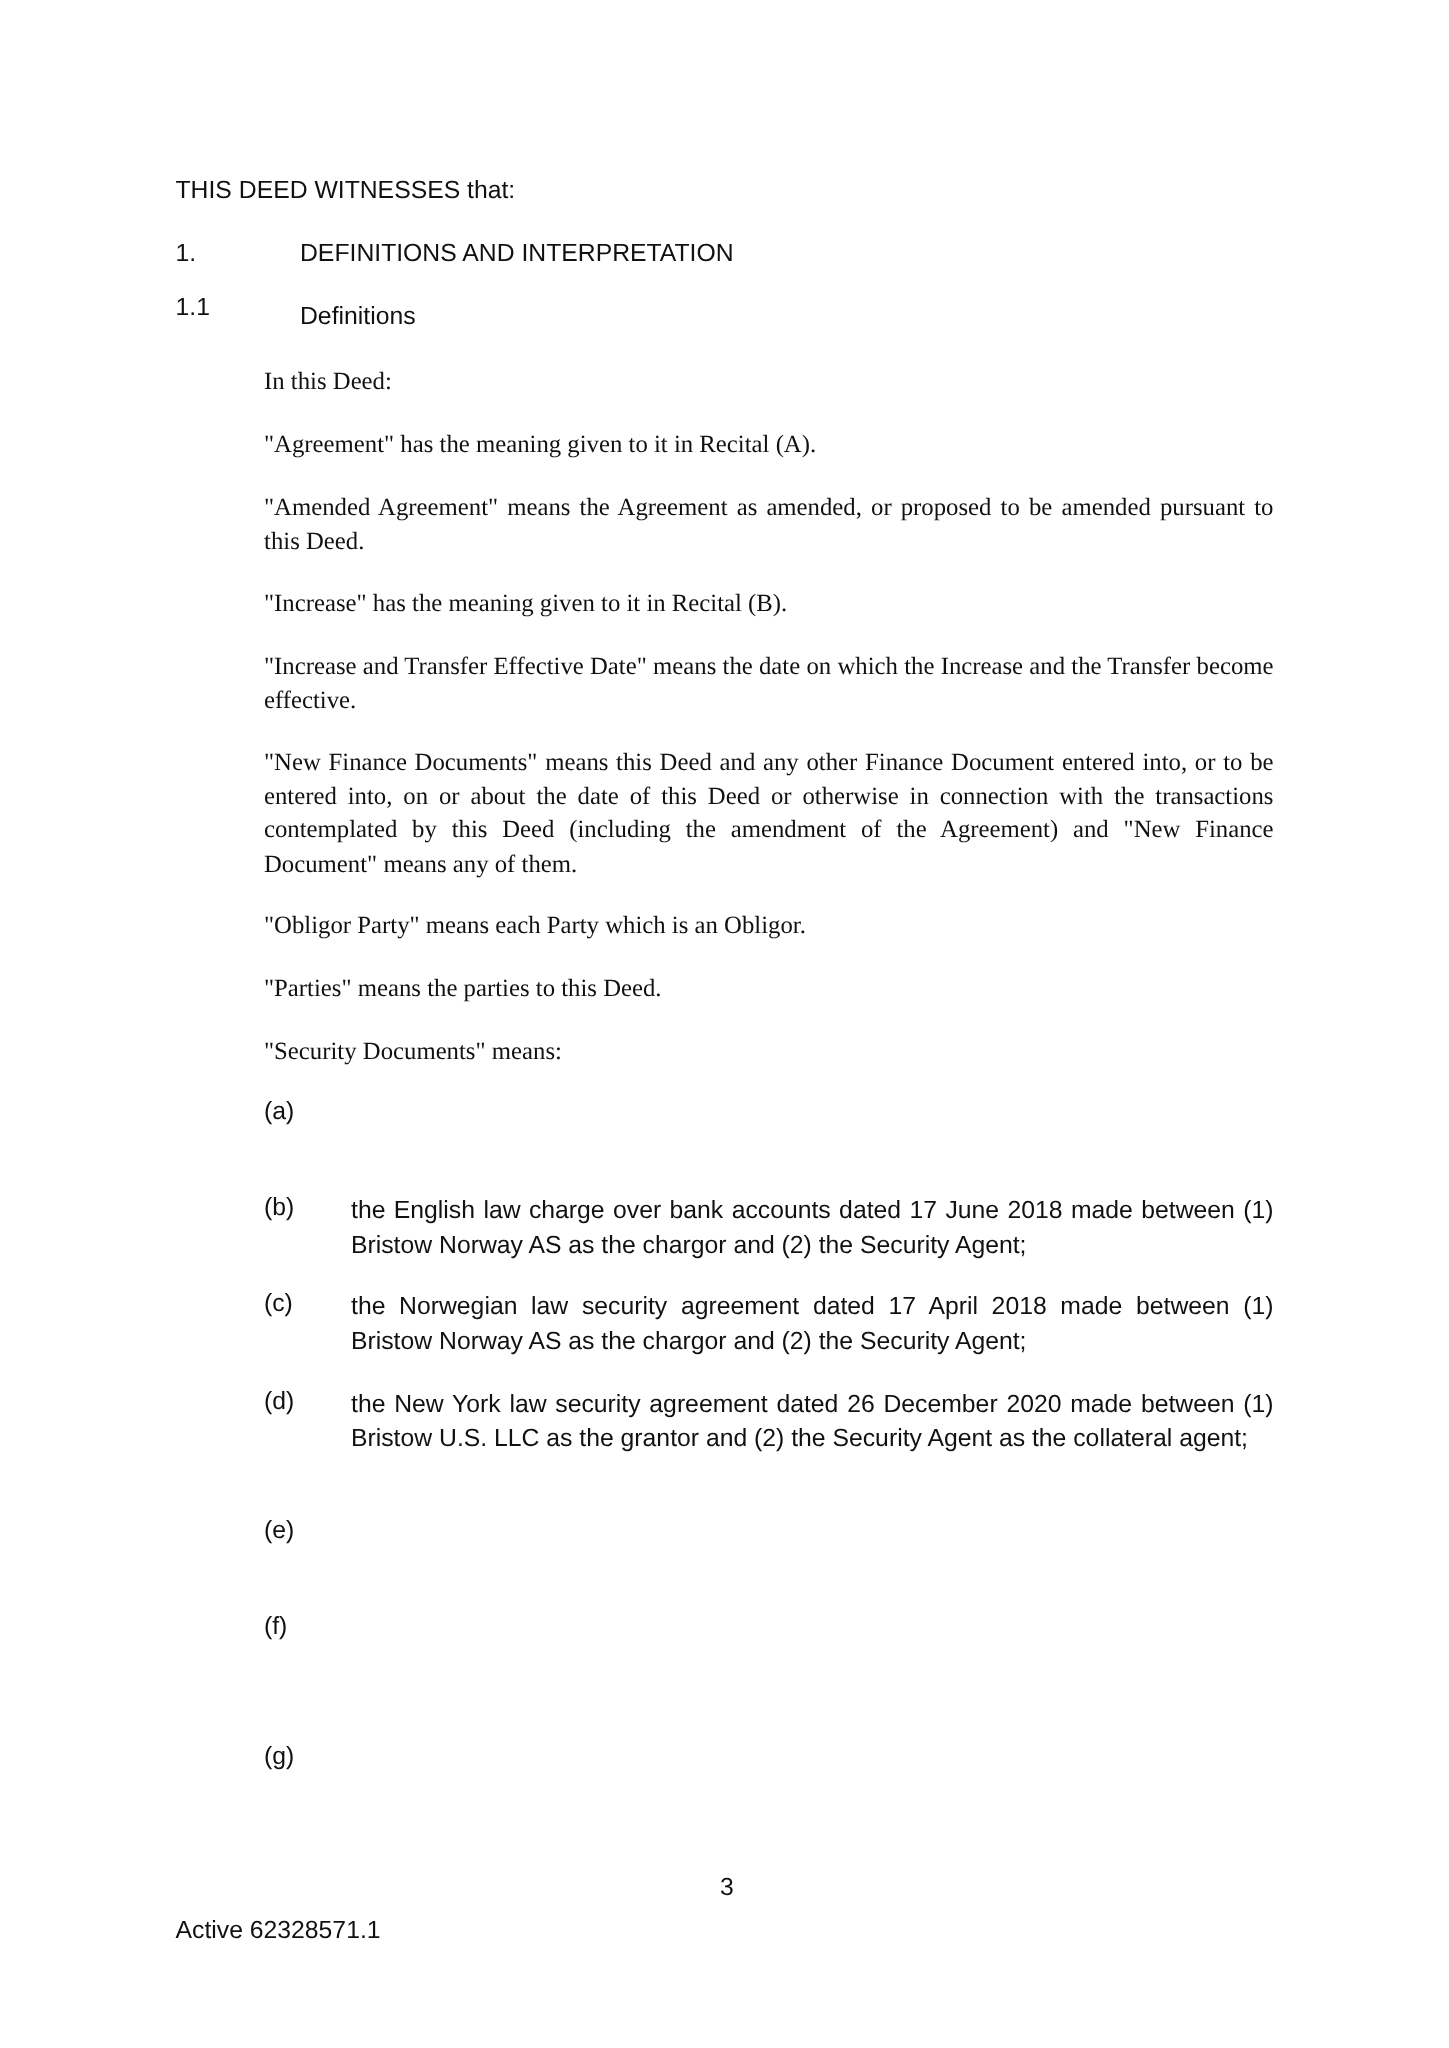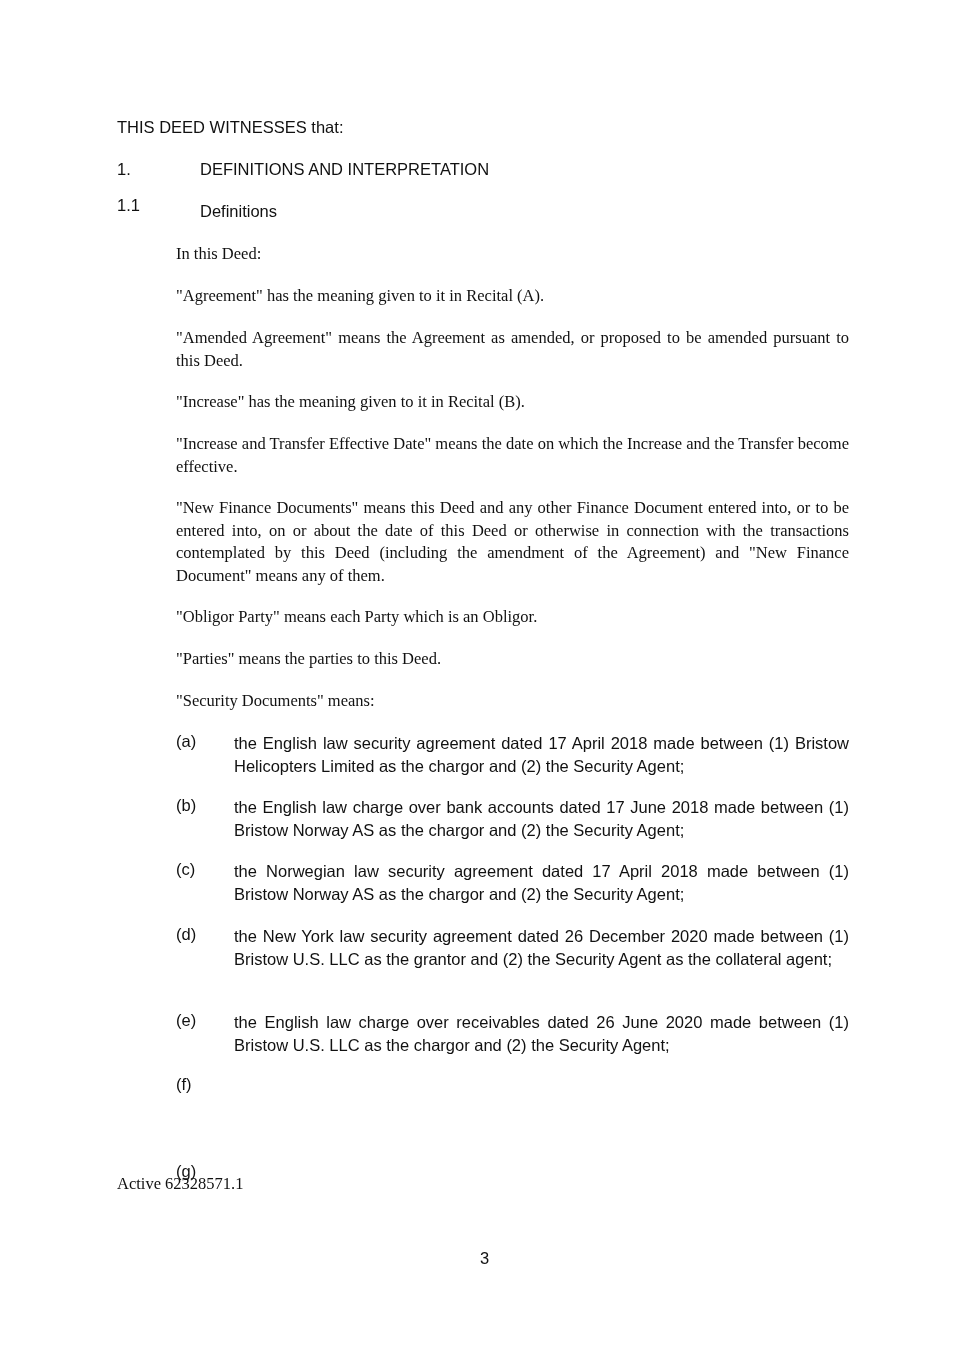--- a/index.html
+++ b/index.html
@@ -6,21 +6,21 @@
     body { width: 966px; height: 1365px; position: relative; overflow: hidden;
       font-family: "Liberation Sans", sans-serif; color: #111; font-size: 16.5px; }
     .page { position: absolute; left: 0; top: 0; width: 966px; height: 1323px; padding-left: 48px; }
     .line { position: absolute; white-space: nowrap; }
     .left { left: 117px; }
     .body-col { left: 176px; width: 673px; white-space: normal; text-align: justify; line-height: 22.5px; font-family: Liberation Serif, serif; }
     .heading-num { left: 117px; }
     .heading-text { left: 176px; margin-left: 24px; }
     .item-label { left: 176px; }
     .item-text { left: 234px; width: 615px; white-space: normal; text-align: justify; line-height: 22.5px; }
-    .footer-left { left: 117px; top: 1174px; font-family: Liberation Serif, serif; }
+    .footer-left { left: 117px; top: 1278px; }
     .footer-page { left: 480px; top: 1249px; }
   </style>
 </head>
 <body>
 
 <div class="page">
   <div class="line left" style="top:118px">THIS DEED WITNESSES that:</div>
 
   <div class="line heading-num" style="top:160px">1.</div>
   <div class="line heading-text" style="top:160px">DEFINITIONS AND INTERPRETATION</div>
@@ -33,33 +33,31 @@
   <div class="line body-col" style="top:285px">"Agreement" has the meaning given to it in Recital (A).</div>
   <div class="line body-col" style="top:327px">"Amended Agreement" means the Agreement as amended, or proposed to be amended pursuant to this Deed.</div>
   <div class="line body-col" style="top:391px">"Increase" has the meaning given to it in Recital (B).</div>
   <div class="line body-col" style="top:433px">"Increase and Transfer Effective Date" means the date on which the Increase and the Transfer become effective.</div>
   <div class="line body-col" style="top:497px">"New Finance Documents" means this Deed and any other Finance Document entered into, or to be entered into, on or about the date of this Deed or otherwise in connection with the transactions contemplated by this Deed (including the amendment of the Agreement) and "New Finance Document" means any of them.</div>
   <div class="line body-col" style="top:606px">"Obligor Party" means each Party which is an Obligor.</div>
   <div class="line body-col" style="top:648px">"Parties" means the parties to this Deed.</div>
   <div class="line body-col" style="top:690px">"Security Documents" means:</div>
 
   <div class="line item-label" style="top:732px">(a)</div>
-  <div class="line item-text" style="top:732px">the English law security agreement dated 17 April 2018 made between (1) Bristow Helicopters Limited as the chargor and (2) the Security Agent;</div>
 
   <div class="line item-label" style="top:796px">(b)</div>
   <div class="line item-text" style="top:796px">the English law charge over bank accounts dated 17 June 2018 made between (1) Bristow Norway AS as the chargor and (2) the Security Agent;</div>
 
   <div class="line item-label" style="top:860px">(c)</div>
   <div class="line item-text" style="top:860px">the Norwegian law security agreement dated 17 April 2018 made between (1) Bristow Norway AS as the chargor and (2) the Security Agent;</div>
 
   <div class="line item-label" style="top:925px">(d)</div>
   <div class="line item-text" style="top:925px">the New York law security agreement dated 26 December 2020 made between (1) Bristow U.S. LLC as the grantor and (2) the Security Agent as the collateral agent;</div>
 
   <div class="line item-label" style="top:1011px">(e)</div>
-  <div class="line item-text" style="top:1011px">the English law charge over receivables dated 26 June 2020 made between (1) Bristow U.S. LLC as the chargor and (2) the Security Agent;</div>
 
   <div class="line item-label" style="top:1075px">(f)</div>
 
   <div class="line item-label" style="top:1162px">(g)</div>
 
   <div class="line footer-left">Active 62328571.1</div>
   <div class="line footer-page">3</div>
 </div>
 
 </body></html>

